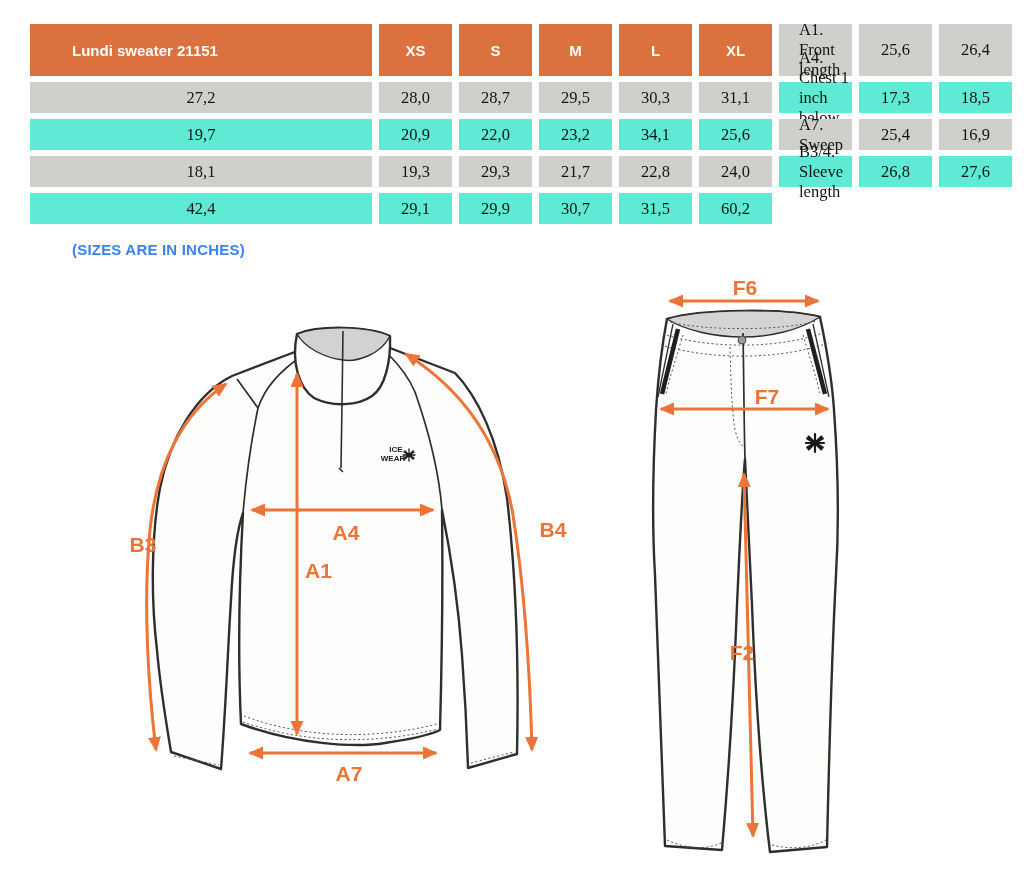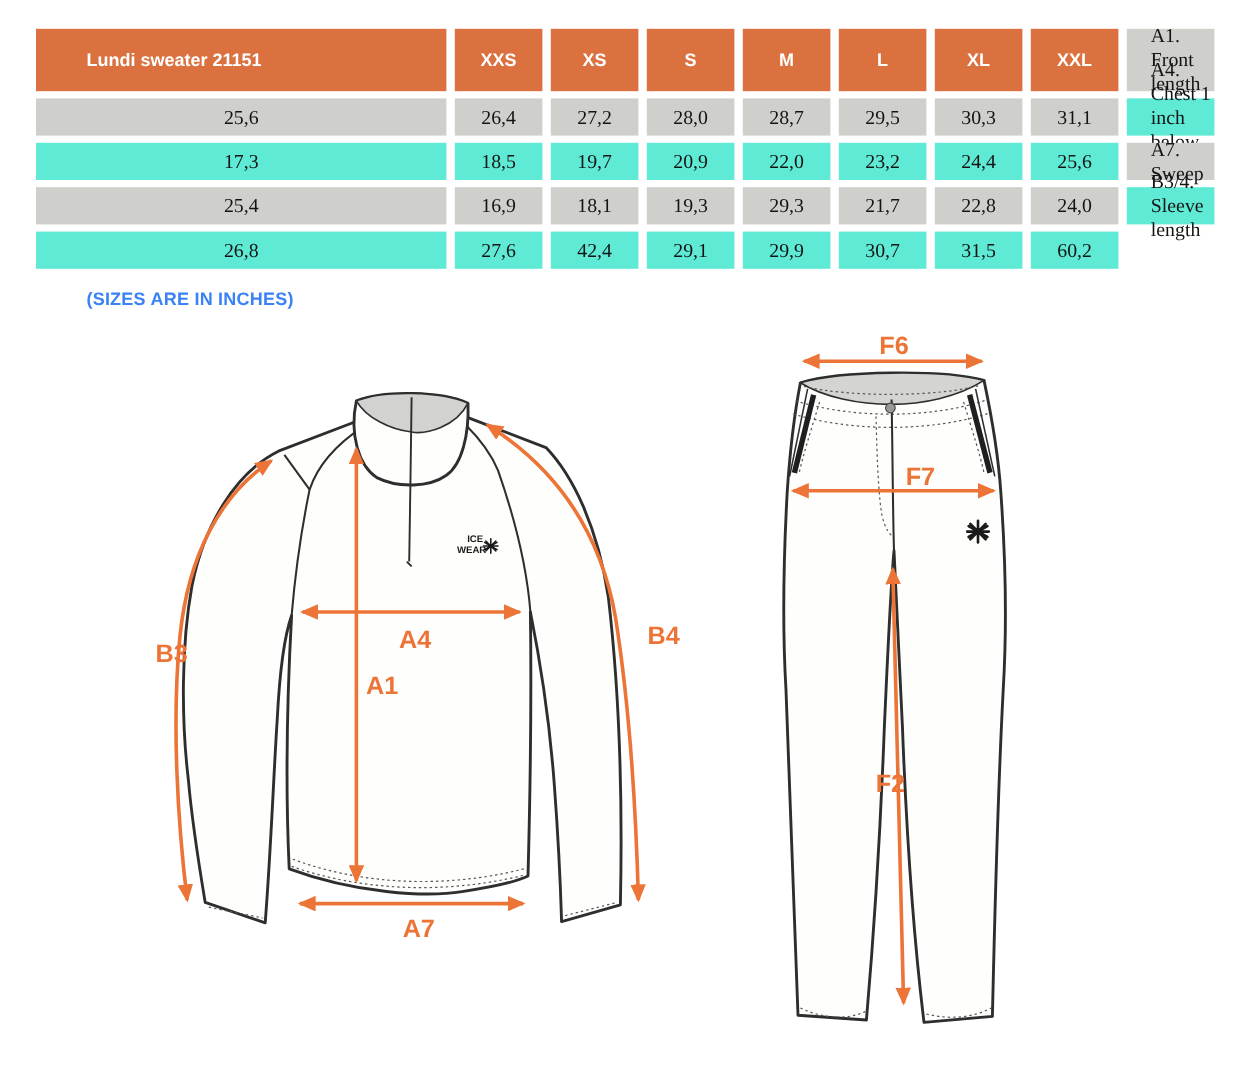--- a/index.html
+++ b/index.html
@@ -28,46 +28,44 @@
                  font-size:21px;fill:#EC7437;}
   .logo-text{font-family:"Liberation Sans",sans-serif;font-weight:bold;fill:#1a1a1a;}
 </style>
 </head>
 <body>
 
 <div class="page">
 
   <div class="size-table">
     <div class="cell h title">Lundi sweater 21151</div>
-    <div class="cell h">XXS</div>
     <div class="cell h">XS</div>
     <div class="cell h">S</div>
     <div class="cell h">M</div>
     <div class="cell h">L</div>
     <div class="cell h">XL</div>
-    <div class="cell h">XXL</div>
 
     <div class="cell body label dark">A1. Front length</div>
     <div class="cell body dark">25,6</div>
     <div class="cell body dark">26,4</div>
     <div class="cell body dark">27,2</div>
     <div class="cell body dark">28,0</div>
     <div class="cell body dark">28,7</div>
     <div class="cell body dark">29,5</div>
     <div class="cell body dark">30,3</div>
     <div class="cell body dark">31,1</div>
 
     <div class="cell body label light">A4. Chest 1 inch below armpit</div>
     <div class="cell body light">17,3</div>
     <div class="cell body light">18,5</div>
     <div class="cell body light">19,7</div>
     <div class="cell body light">20,9</div>
     <div class="cell body light">22,0</div>
     <div class="cell body light">23,2</div>
-    <div class="cell body light">24,4</div>
+    <div class="cell body light">34,1</div>
     <div class="cell body light">25,6</div>
 
     <div class="cell body label dark">A7. Sweep</div>
     <div class="cell body dark">25,4</div>
     <div class="cell body dark">16,9</div>
     <div class="cell body dark">18,1</div>
     <div class="cell body dark">19,3</div>
     <div class="cell body dark">29,3</div>
     <div class="cell body dark">21,7</div>
     <div class="cell body dark">22,8</div>

